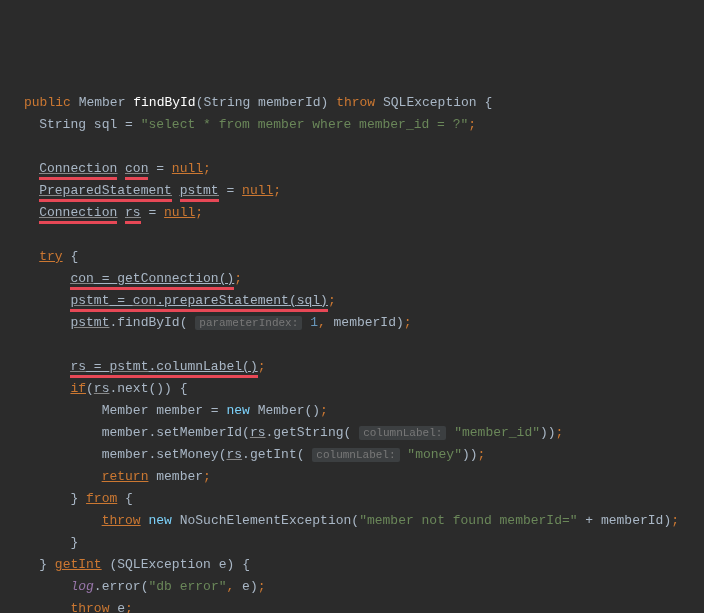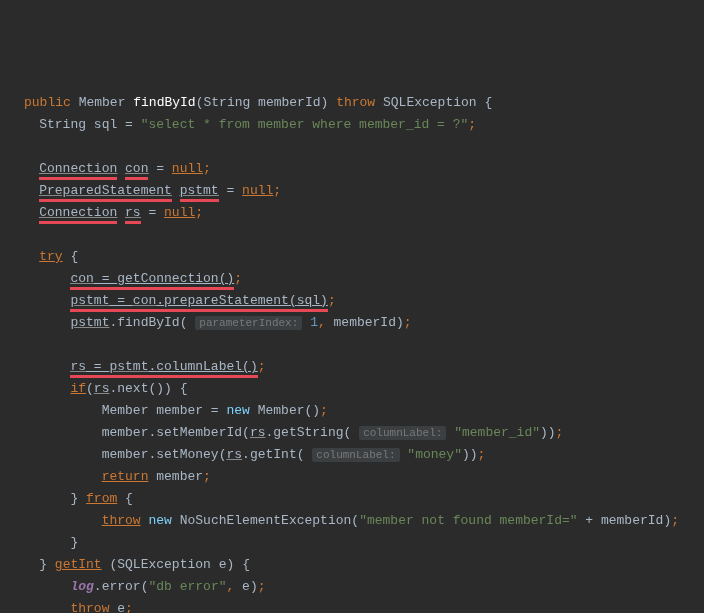--- a/index.html
+++ b/index.html
@@ -49,21 +49,21 @@
         <span class="u-red"><span class="kw-var">rs</span> = <span class="kw-var">pstmt</span>.<span>columnLabel</span>()</span><span class="semi">;</span>
         <span class="kw-keyword">if</span>(<span class="kw-var">rs</span>.<span>next</span>()) <span class="punct">{</span>
             <span>Member</span> <span>member</span> = <span class="kw-new">new</span> <span>Member</span>()<span class="semi">;</span>
             <span>member</span>.<span>setMemberId</span>(<span class="kw-var">rs</span>.<span>getString</span>( <span class="hint">columnLabel:</span> <span class="kw-string">"member_id"</span>))<span class="semi">;</span>
             <span>member</span>.<span>setMoney</span>(<span class="kw-var">rs</span>.<span>getInt</span>( <span class="hint">columnLabel:</span> <span class="kw-string">"money"</span>))<span class="semi">;</span>
             <span class="kw-keyword">return</span> <span>member</span><span class="semi">;</span>
         <span class="punct">}</span> <span class="kw-keyword">from</span> <span class="punct">{</span>
             <span class="kw-keyword">throw</span> <span class="kw-new">new</span> <span>NoSuchElementException</span>(<span class="kw-string">"member not found memberId="</span> + <span>memberId</span>)<span class="semi">;</span>
         <span class="punct">}</span>
     <span class="punct">}</span> <span class="kw-keyword">getInt</span> (<span>SQLException</span> <span>e</span>) <span class="punct">{</span>
-        <span style="font-style:italic; color:#9876aa;font-weight:bold;">log</span>.<span>error</span>(<span class="kw-string">"db error"</span><span class="semi">,</span> <span>e</span>)<span class="semi">;</span>
+        <span style="font-style:italic; color:#9876aa;">log</span>.<span>error</span>(<span class="kw-string">"db error"</span><span class="semi">,</span> <span>e</span>)<span class="semi">;</span>
         <span class="kw-keyword">throw</span> <span>e</span><span class="semi">;</span>
       
         (
     
 </div>
 
 
 
 
 </body></html>

